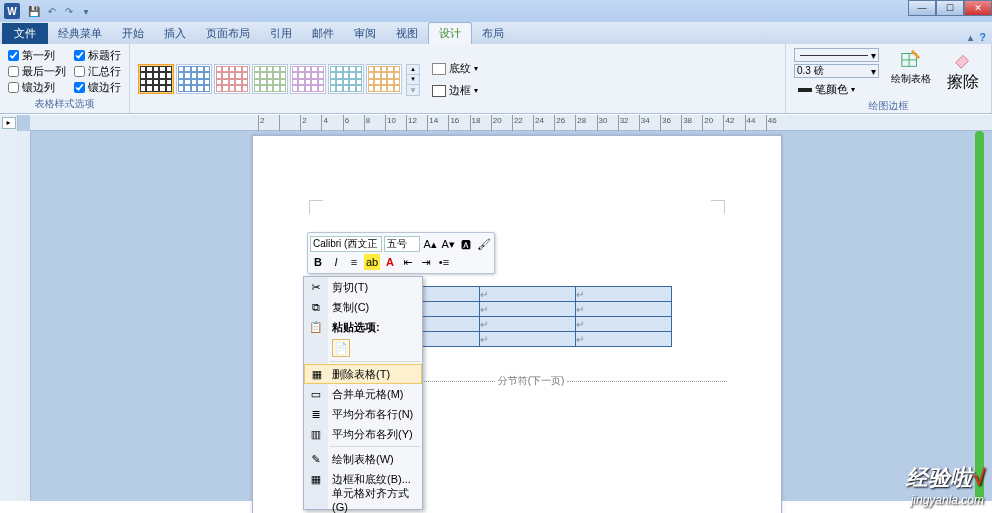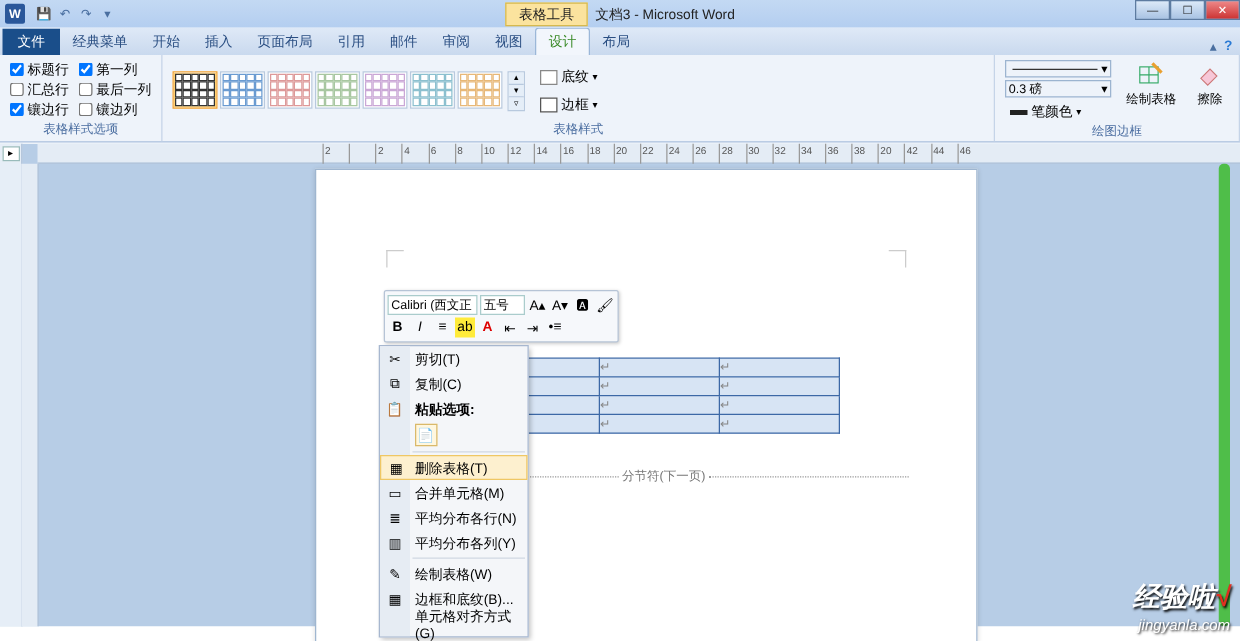--- a/index.html
+++ b/index.html
@@ -98,24 +98,20 @@
 <body>
 
 <div class="title-bar">
   <div class="app-icon">W</div>
   <div class="qat">
     <span>💾</span>
     <span>↶</span>
     <span>↷</span>
     <span>▾</span>
   </div>
-  <div class="title-center">
-    <div class="contextual-tab-label">表格工具</div>
-    <div class="title-text">文档3 - Microsoft Word</div>
-  </div>
   <div class="win-controls">
     <div class="win-btn">—</div>
     <div class="win-btn">☐</div>
     <div class="win-btn close">✕</div>
   </div>
 </div>
 
 <div class="tabs-row">
   <div class="file-tab">文件</div>
   <div class="tab">经典菜单</div>
@@ -134,45 +130,45 @@
   </div>
 </div>
 
 <div class="ribbon">
 
   <div class="group">
     <div class="group-body">
       <div class="check-col">
         <label class="chk">
             <input type="checkbox" checked="" style="">
+            <span>第一列</span>
+          </label>
+        <label class="chk">
+            <input type="checkbox" style="">
+            <span>最后一列</span>
+          </label>
+        <label class="chk">
+            <input type="checkbox" style="">
+            <span>镶边列</span>
+          </label>
+      </div>
+      <div class="check-col">
+        <label class="chk">
+            <input type="checkbox" checked="" style="">
             <span>标题行</span>
           </label>
         <label class="chk">
             <input type="checkbox" style="">
             <span>汇总行</span>
           </label>
         <label class="chk">
             <input type="checkbox" checked="" style="">
             <span>镶边行</span>
           </label>
       </div>
-      <div class="check-col">
-        <label class="chk">
-            <input type="checkbox" checked="" style="">
-            <span>第一列</span>
-          </label>
-        <label class="chk">
-            <input type="checkbox" style="">
-            <span>最后一列</span>
-          </label>
-        <label class="chk">
-            <input type="checkbox" style="">
-            <span>镶边列</span>
-          </label>
-      </div>
     </div>
     <div class="group-label">表格样式选项</div>
   </div>
 
   <div class="group" style="flex:1">
     <div class="group-body" style="align-items:center">
       <div class="style-gallery">
         <div class="style-thumb sel">
             <span style="border-color: rgb(51, 51, 51);"></span>
             <span style="border-color: rgb(51, 51, 51);"></span>
@@ -339,21 +335,20 @@
             <span>底纹</span>
             <span style="font-size:8px">▾</span>
           </div>
         <div class="shading-btn">
             <span class="shading-swatch" style="background:#fff;border:1px solid #555"></span>
             <span>边框</span>
             <span style="font-size:8px">▾</span>
           </div>
       </div>
     </div>
-    <div class="group-label">表格样式</div>
   </div>
 
   <div class="group">
     <div class="group-body">
       <div class="line-col">
         <div class="line-select"><span style="flex:1;border-top:1px solid #333;margin:0 3px"></span>▾</div>
         <div class="line-select"><span style="flex:1">0.3 磅</span>▾</div>
         <div class="shading-btn">
             <span style="width:14px;height:4px;background:#222;display:inline-block"></span>
             <span>笔颜色</span>
@@ -366,21 +361,21 @@
             <line x1="2" y1="13" x2="18" y2="13" stroke="#3a6"></line>
             <line x1="10" y1="6" x2="10" y2="20" stroke="#3a6"></line>
             <path d="M14 2 L22 10 L20 12 L12 4 Z" fill="#e9a030"></path>
           </svg>
         <span style="font-size:10px">绘制表格</span>
       </div>
       <div class="big-btn">
         <svg class="ico" viewBox="0 0 24 24">
             <path d="M4 16 L12 8 L18 14 L10 22 L4 16 Z" fill="#f7c7d7" stroke="#c77"></path>
           </svg>
-        <span style="font-size:10px">擦除</span>
+        <span style="font-size:16px">擦除</span>
       </div>
     </div>
     <div class="group-label">绘图边框</div>
   </div>
 </div>
 
 <div class="work-area">
   <div class="panel-strip">
     <div class="collapse">▸</div>
   </div>

